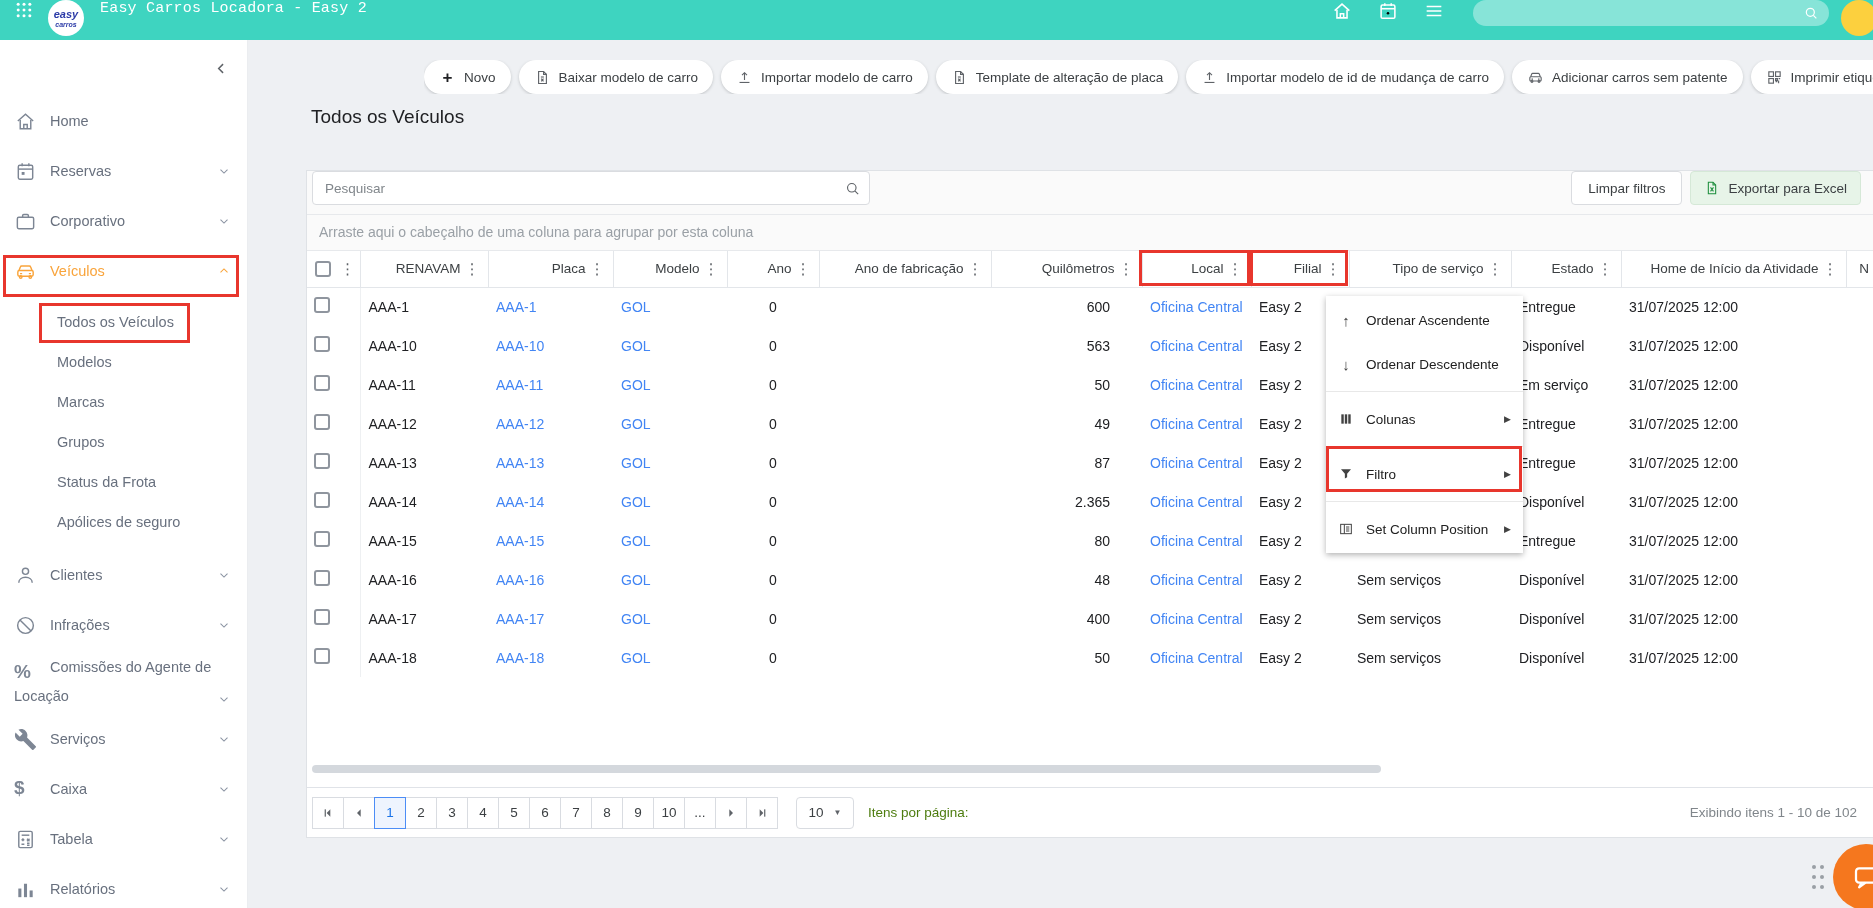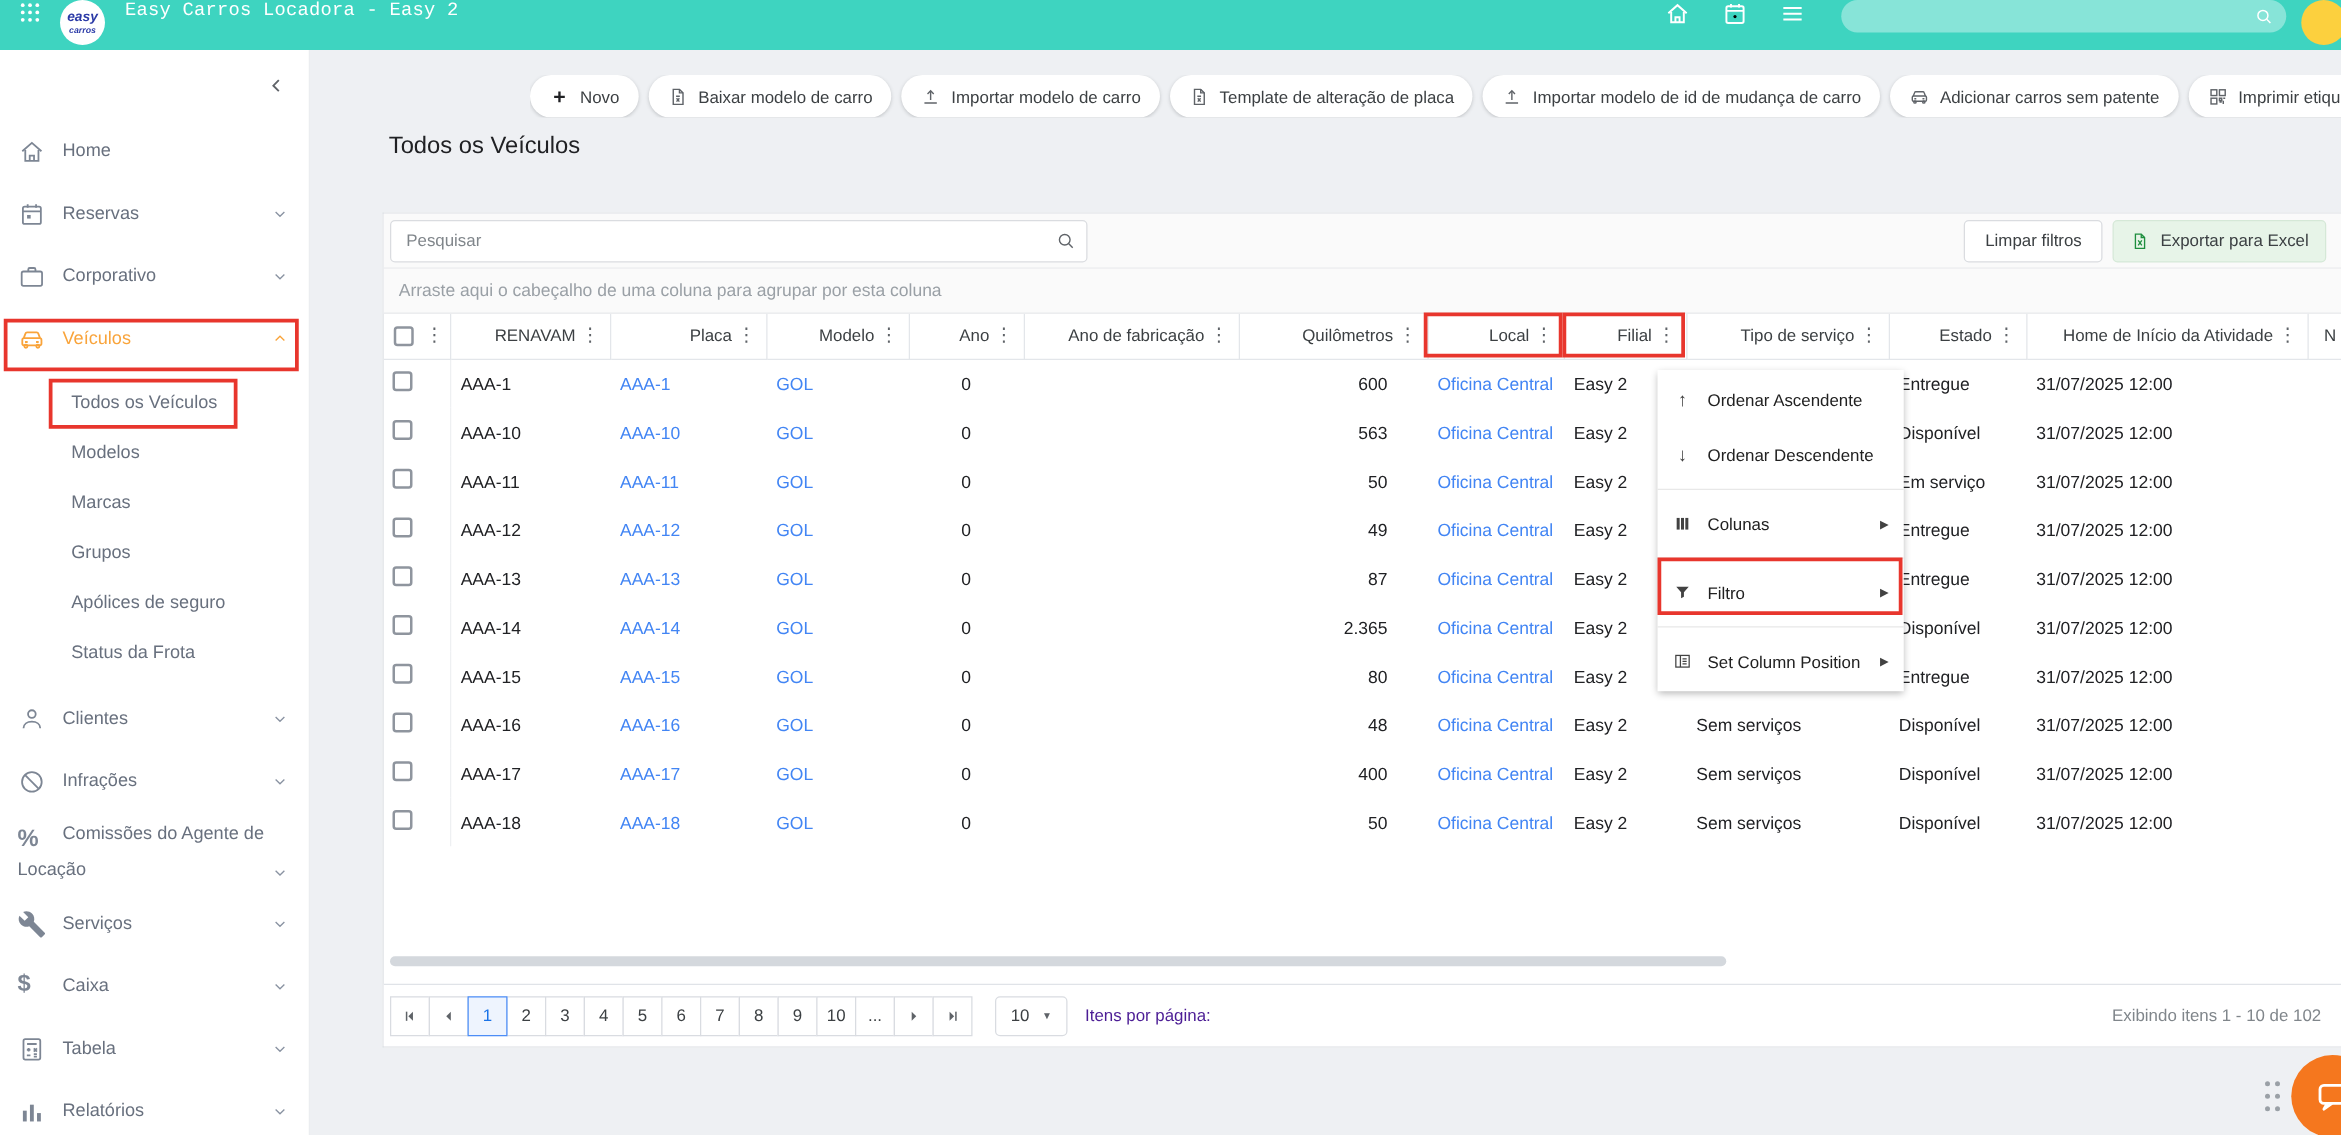--- a/index.html
+++ b/index.html
@@ -60,21 +60,21 @@
   .toolbar-btn .t-icon { width:17px; height:17px; color:#5f6368; display:flex; align-items:center; justify-content:center; }
   .toolbar-btn .t-icon svg { width:100%; height:100%; stroke:currentColor; stroke-width:1.6; fill:none; }
   .toolbar-btn .glyph.plus { font-size:17px; color:#202124; }
 
   .page-title { position:absolute; left:311px; top:106px; font-size:19px; color:#202124; font-weight:500; }
 
   
   .card { position:absolute; left:306px; top:170px; width:1567px; height:668px; background:#fff;
     border:1px solid #dfe2e6; border-right:none; display:flex; flex-direction:column; }
   .filters { height:44px; background:#fafafa; border-bottom:1px solid #e7e9ec; display:flex;
-    align-items:center; padding:0 12px 0 5px; flex:none; }
+    padding:0 12px 0 5px; flex:none; }
   .search-box { width:558px; height:34px; background:#fff; border:1px solid #dadce0; border-radius:4px;
     display:flex; align-items:center; padding:0 8px 0 10px; }
   .search-box input { flex:1; border:none; outline:none; font-size:13.5px; color:#202124; font-family:inherit; }
   .search-box input::placeholder { color:#80868b; }
   .search-box .s-ic { width:17px; height:17px; cursor:pointer; }
   .search-box .s-ic svg { width:100%; height:100%; stroke:#5f6368; stroke-width:1.6; fill:none; }
   .filters .fspacer { flex:1; }
   .btn-plain { height:34px; padding:0 16px; background:#fff; border:1px solid #dadce0; border-radius:4px;
     font-size:13.5px; color:#3c4043; cursor:pointer; font-family:inherit; }
   .btn-excel { height:34px; margin-left:8px; padding:0 13px; background:#e7f4e8; border:1px solid #d5e8d7;
@@ -108,21 +108,21 @@
     display:flex; align-items:center; justify-content:center; font-size:13.5px; color:#3c4043;
     cursor:pointer; font-family:inherit; position:relative; }
   .pg-btn:first-child { margin-left:0; }
   .pg-btn svg { width:16px; height:16px; }
   .pg-btn svg.fill, .pg-btn svg.fill * { fill:#5f6368; stroke:none; }
   .pg-btn.active { border:1px solid #4c8df6; background:#eef4fe; color:#1a73e8; z-index:2; }
   .page-size { width:58px; height:32px; margin-left:18px; border:1px solid #d9dce1; border-radius:4px;
     display:flex; align-items:center; justify-content:center; gap:10px; font-size:13.5px; color:#3c4043;
     cursor:pointer; }
   .page-size .dd { font-size:8px; color:#5f6368; }
-  .pager .items-label { margin-left:14px; color:#4c1d95; font-size:13.5px; }
+  .pager .items-label { margin-left:14px; color:#4d7c0f; font-size:13.5px; }
   .pager .summary { margin-left:auto; color:#80868b; font-size:13.5px; }
 
   
   .ctx-menu { position:absolute; left:1326px; top:296px; width:197px; background:#fff;
     box-shadow:0 2px 6px rgba(0,0,0,.3); padding:2px 0; z-index:50; }
   .menu-group { border-top:1px solid #e8e8e8; margin-top:5px; padding-top:5px; }
   .menu-group:first-child { border-top:none; margin-top:0; padding-top:0; }
   .menu-item { height:44px; display:flex; align-items:center; gap:12px; padding:0 12px;
     font-size:13.5px; color:#212121; cursor:pointer; }
   .menu-item .m-icon { width:16px; height:16px; color:#424242; display:flex; align-items:center; justify-content:center; }
@@ -257,24 +257,24 @@
           <div class="side-sub">
             <span class="s-label">Modelos</span>
           </div>
           <div class="side-sub">
             <span class="s-label">Marcas</span>
           </div>
           <div class="side-sub">
             <span class="s-label">Grupos</span>
           </div>
           <div class="side-sub">
-            <span class="s-label">Apólices de seguro</span>
+            <span class="s-label">Status da Frota</span>
           </div>
           <div class="side-sub">
-            <span class="s-label">Status da Frota</span>
+            <span class="s-label">Apólices de seguro</span>
           </div>
         </div>
         <div class="side-item">
           <span class="s-icon"><svg viewBox="0 0 24 24">
               <circle cx="12" cy="7.6" r="3.2"></circle>
               <path d="M5 19.5c0-3.6 3.1-5.6 7-5.6s7 2 7 5.6"></path>
             </svg></span>
           <span class="s-label">Clientes</span>
           <span class="s-chevron"><svg viewBox="0 0 24 24">
               <path d="M6 9.5l6 6 6-6"></path>

